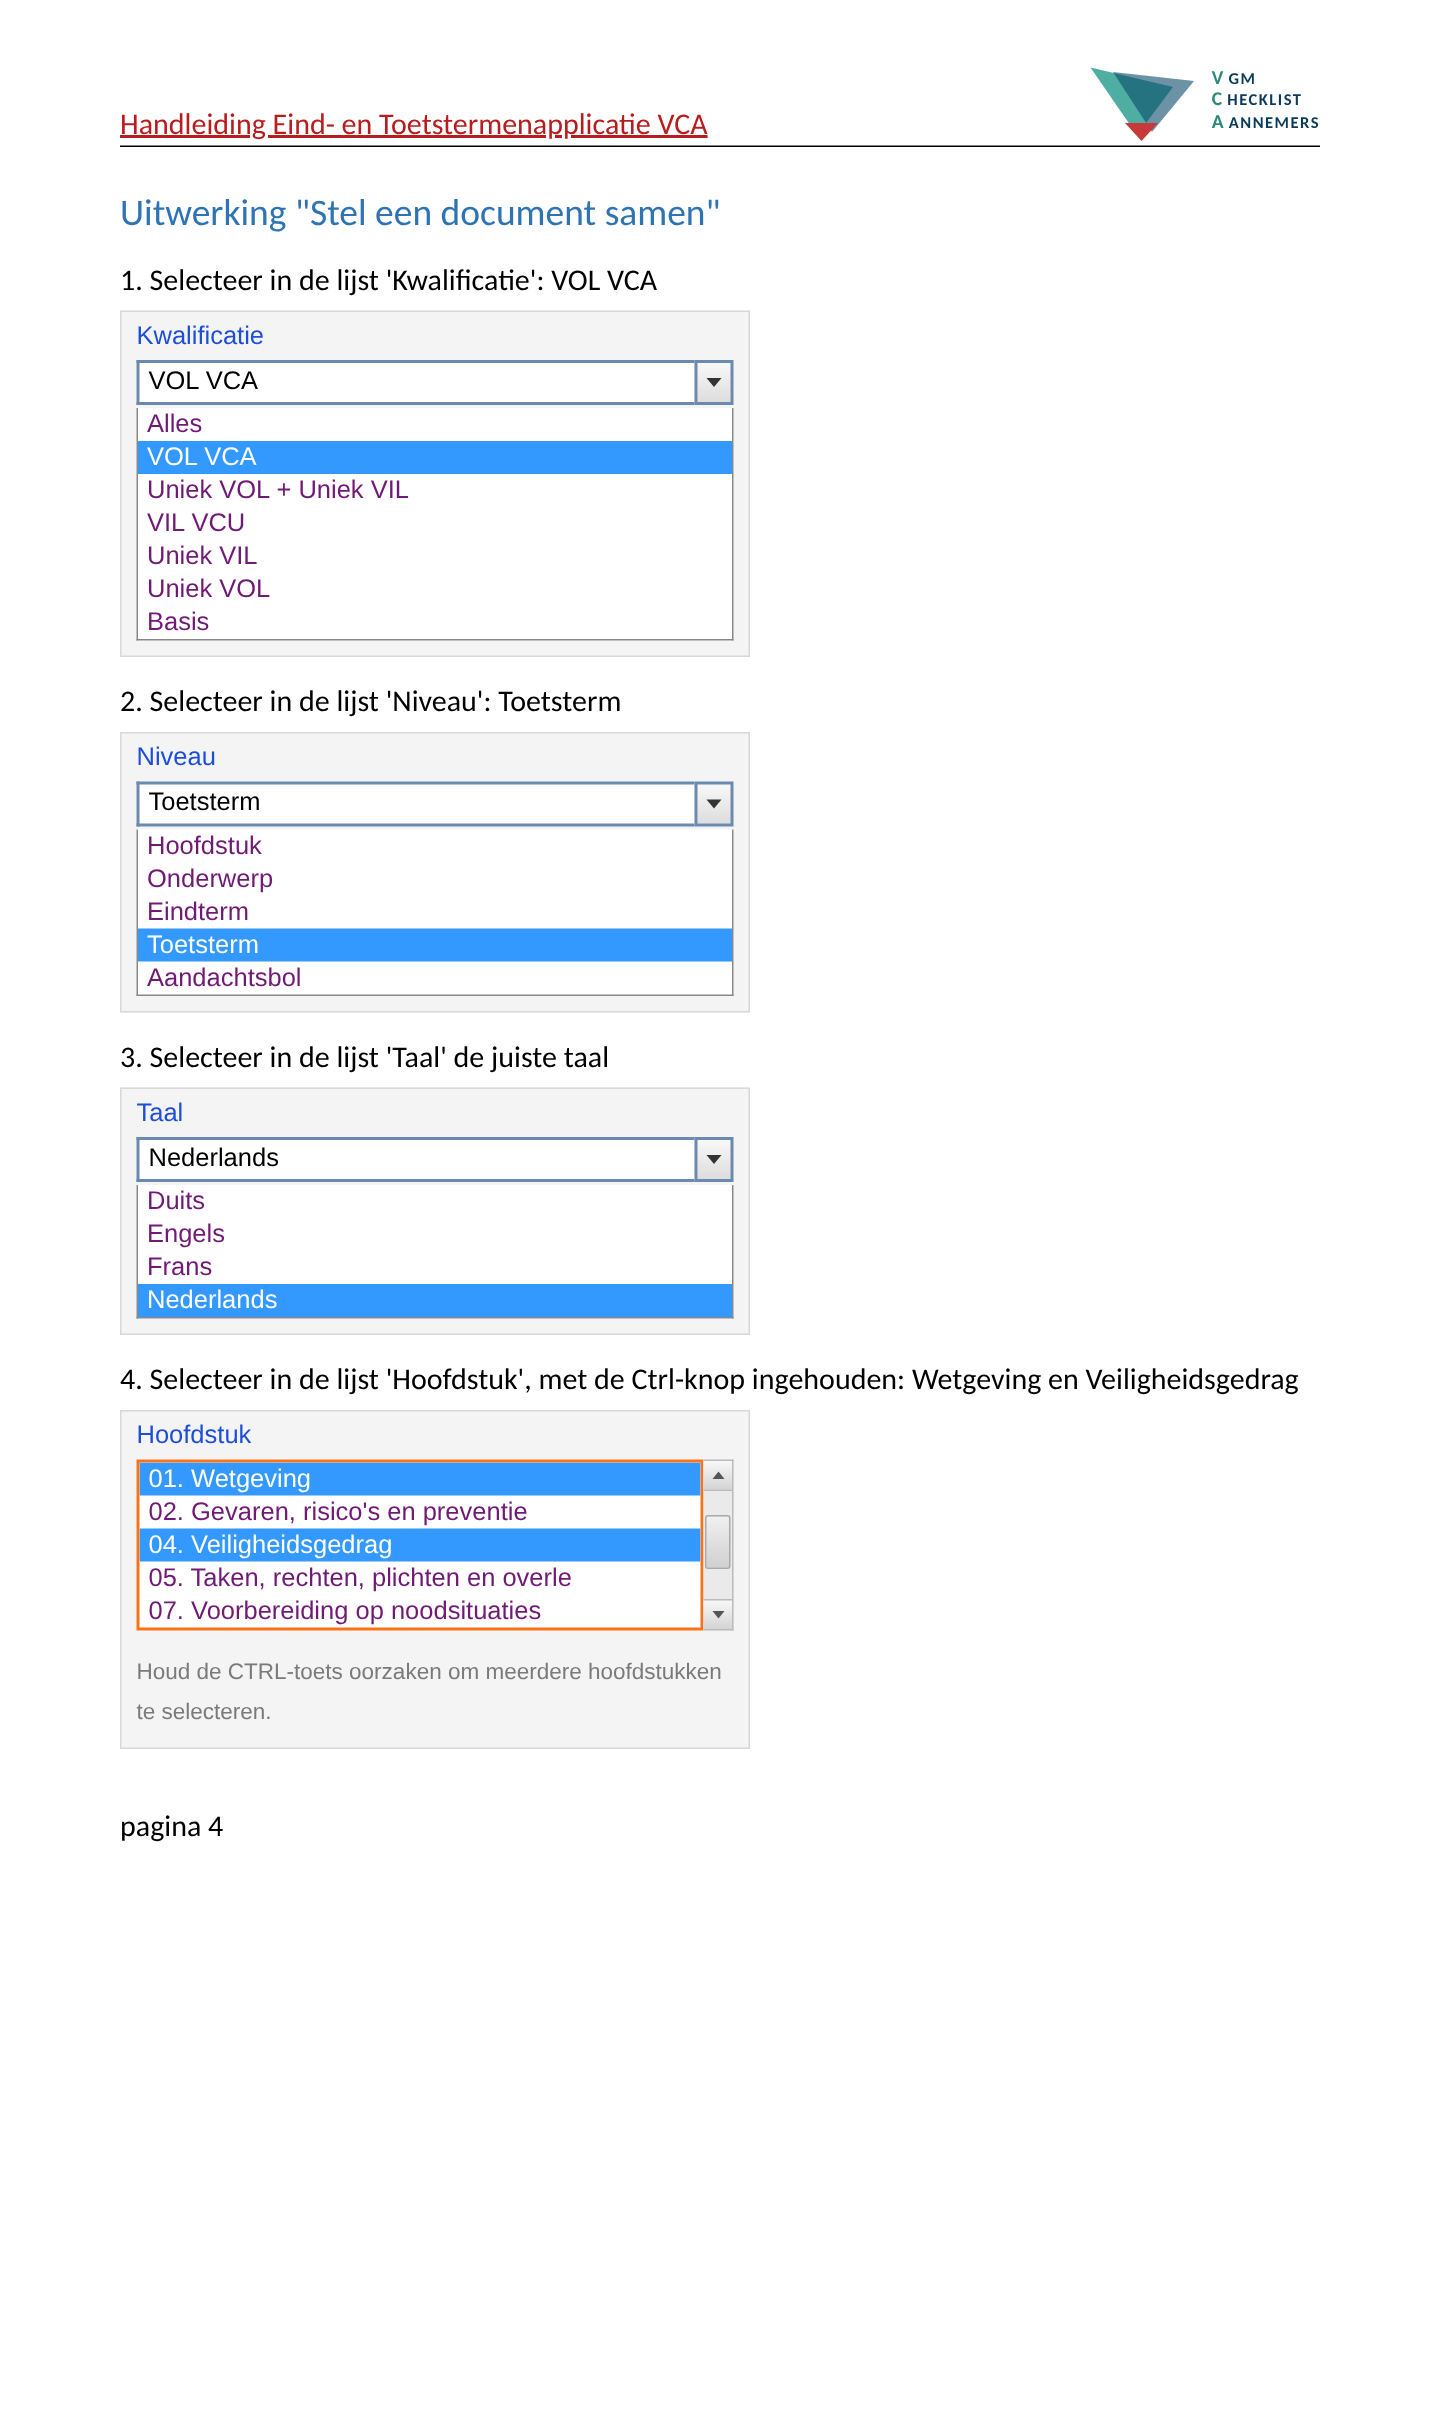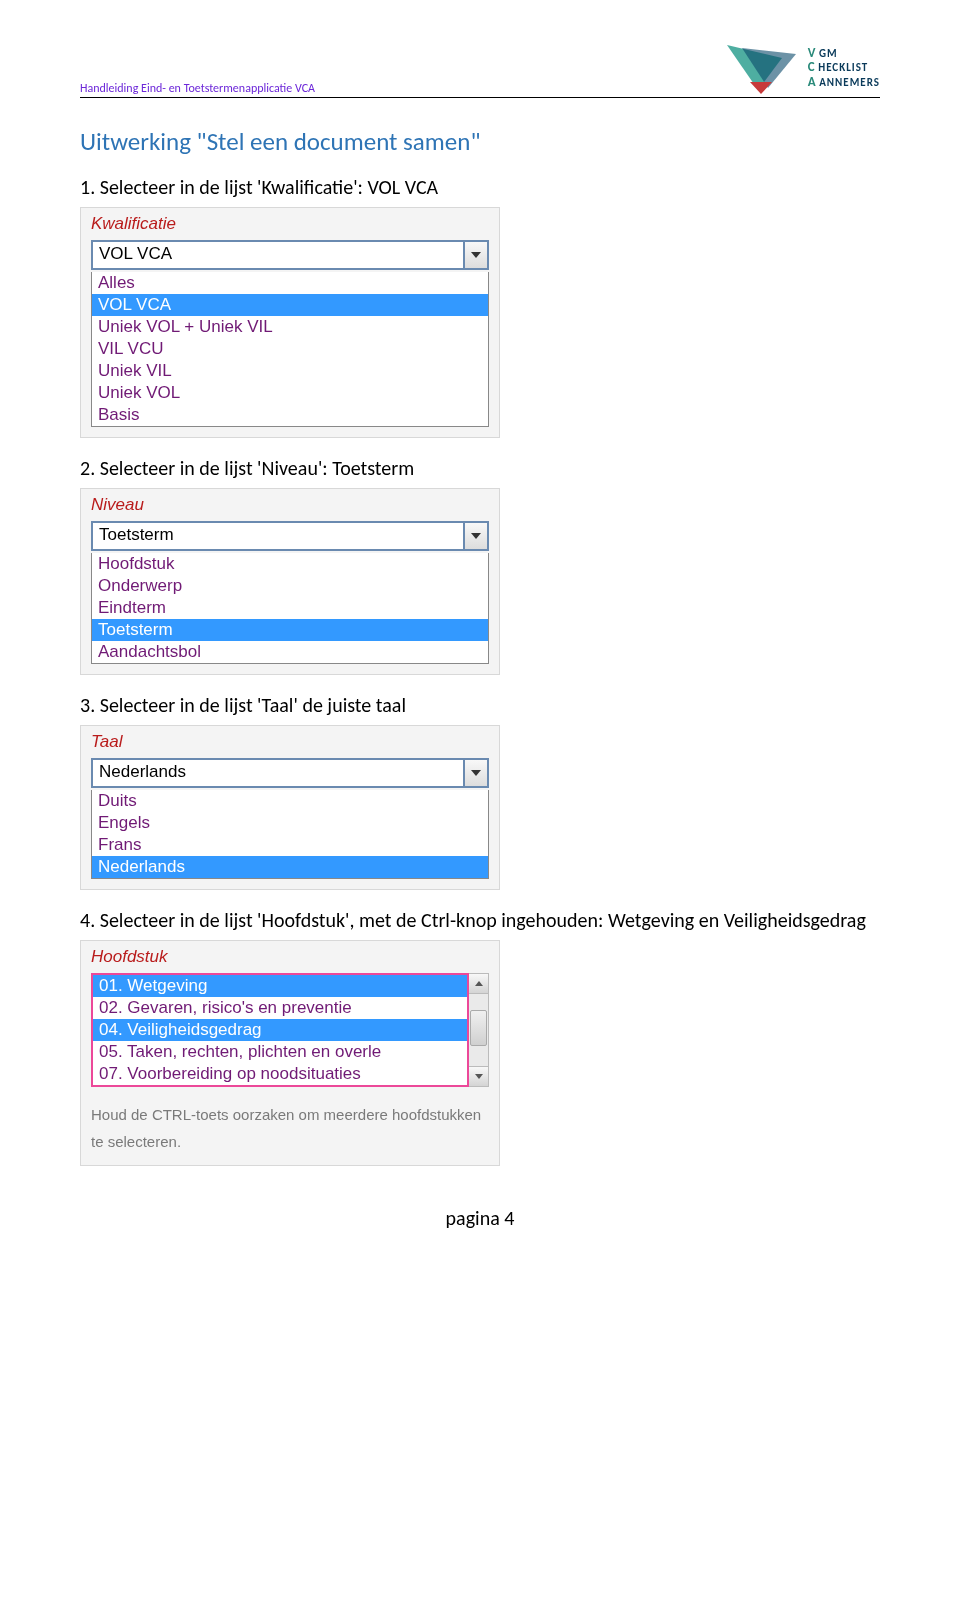--- a/index.html
+++ b/index.html
@@ -17,22 +17,23 @@
   }
   .header-row {
     display: flex;
     justify-content: space-between;
     align-items: flex-end;
     border-bottom: 1px solid #000;
     padding-bottom: 2px;
     margin-bottom: 28px;
   }
   .header-title {
-    font-size: 12px;
-    color: #6d28d9;
+    font-size: 20px;
+    color: #b91c1c;
+    text-decoration: underline;
   }
   .logo-block {
     display: flex;
     align-items: center;
     gap: 6px;
   }
   .logo-shape {
     width: 80px;
     height: 55px;
     position: relative;
@@ -56,24 +57,23 @@
     margin: 18px 0 8px 0;
   }
   .widget {
     background: #f4f4f4;
     border: 1px solid #d8d8d8;
     width: 420px;
     padding: 6px 10px 10px 10px;
     font-family: Arial, sans-serif;
   }
   .w-label {
-    color: #b91c1c;
+    color: #1d4ed8;
     font-size: 17px;
     margin-bottom: 6px;
-    font-style: italic;
   }
   .combo {
     display: flex;
     height: 30px;
     margin-bottom: 2px;
   }
   .combo-input {
     flex: 1;
     border: 2px solid #6a8ab0;
     border-right: none;
@@ -105,21 +105,21 @@
   .list-item.sel {
     background: #3399ff;
     color: #fff;
   }
   .multi-wrap {
     position: relative;
     display: flex;
   }
   .multi-list {
     background: #fff;
-    border: 2px solid #ec4899;
+    border: 2px solid #f97316;
     font-size: 17px;
     flex: 1;
     overflow: hidden;
   }
   .scrollbar {
     width: 20px;
     background: #eaeaea;
     border: 1px solid #bbb;
     border-left: none;
     display: flex;
@@ -144,21 +144,21 @@
     border: 1px solid #aaa;
     border-radius: 2px;
   }
   .hint-text {
     font-size: 15px;
     color: #7a7a7a;
     margin-top: 14px;
     line-height: 1.8;
   }
   .footer {
-    text-align: center;
+    text-align: left;
     font-size: 20px;
     margin-top: 40px;
   }
   .tri {
     width: 0; height: 0;
     border-left: 5px solid transparent;
     border-right: 5px solid transparent;
     border-top: 6px solid #333;
   }
   .tri-up {

